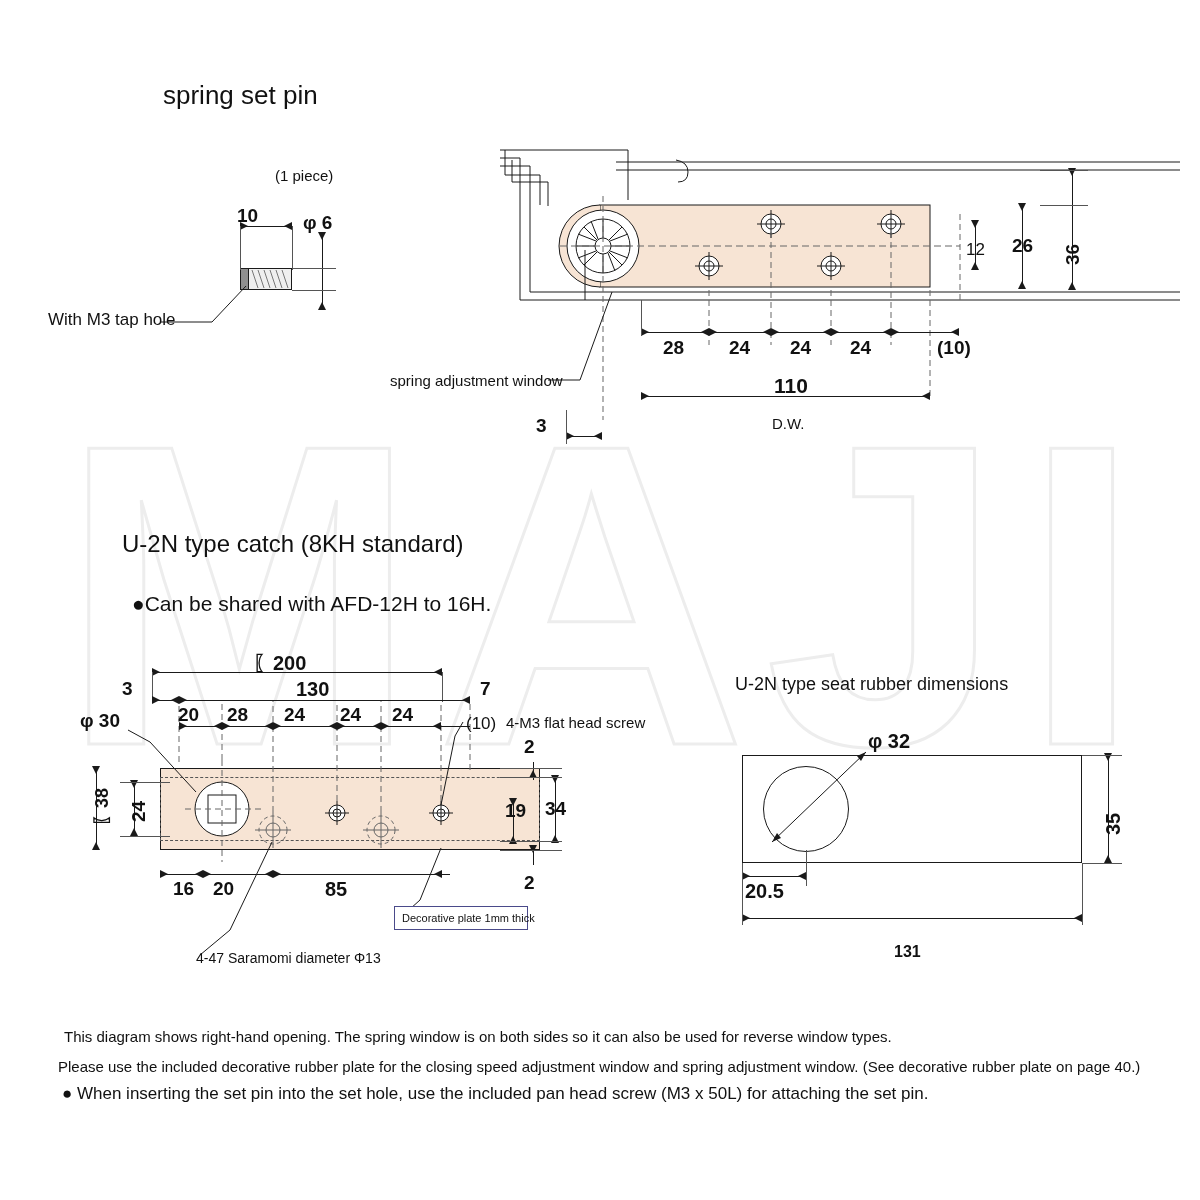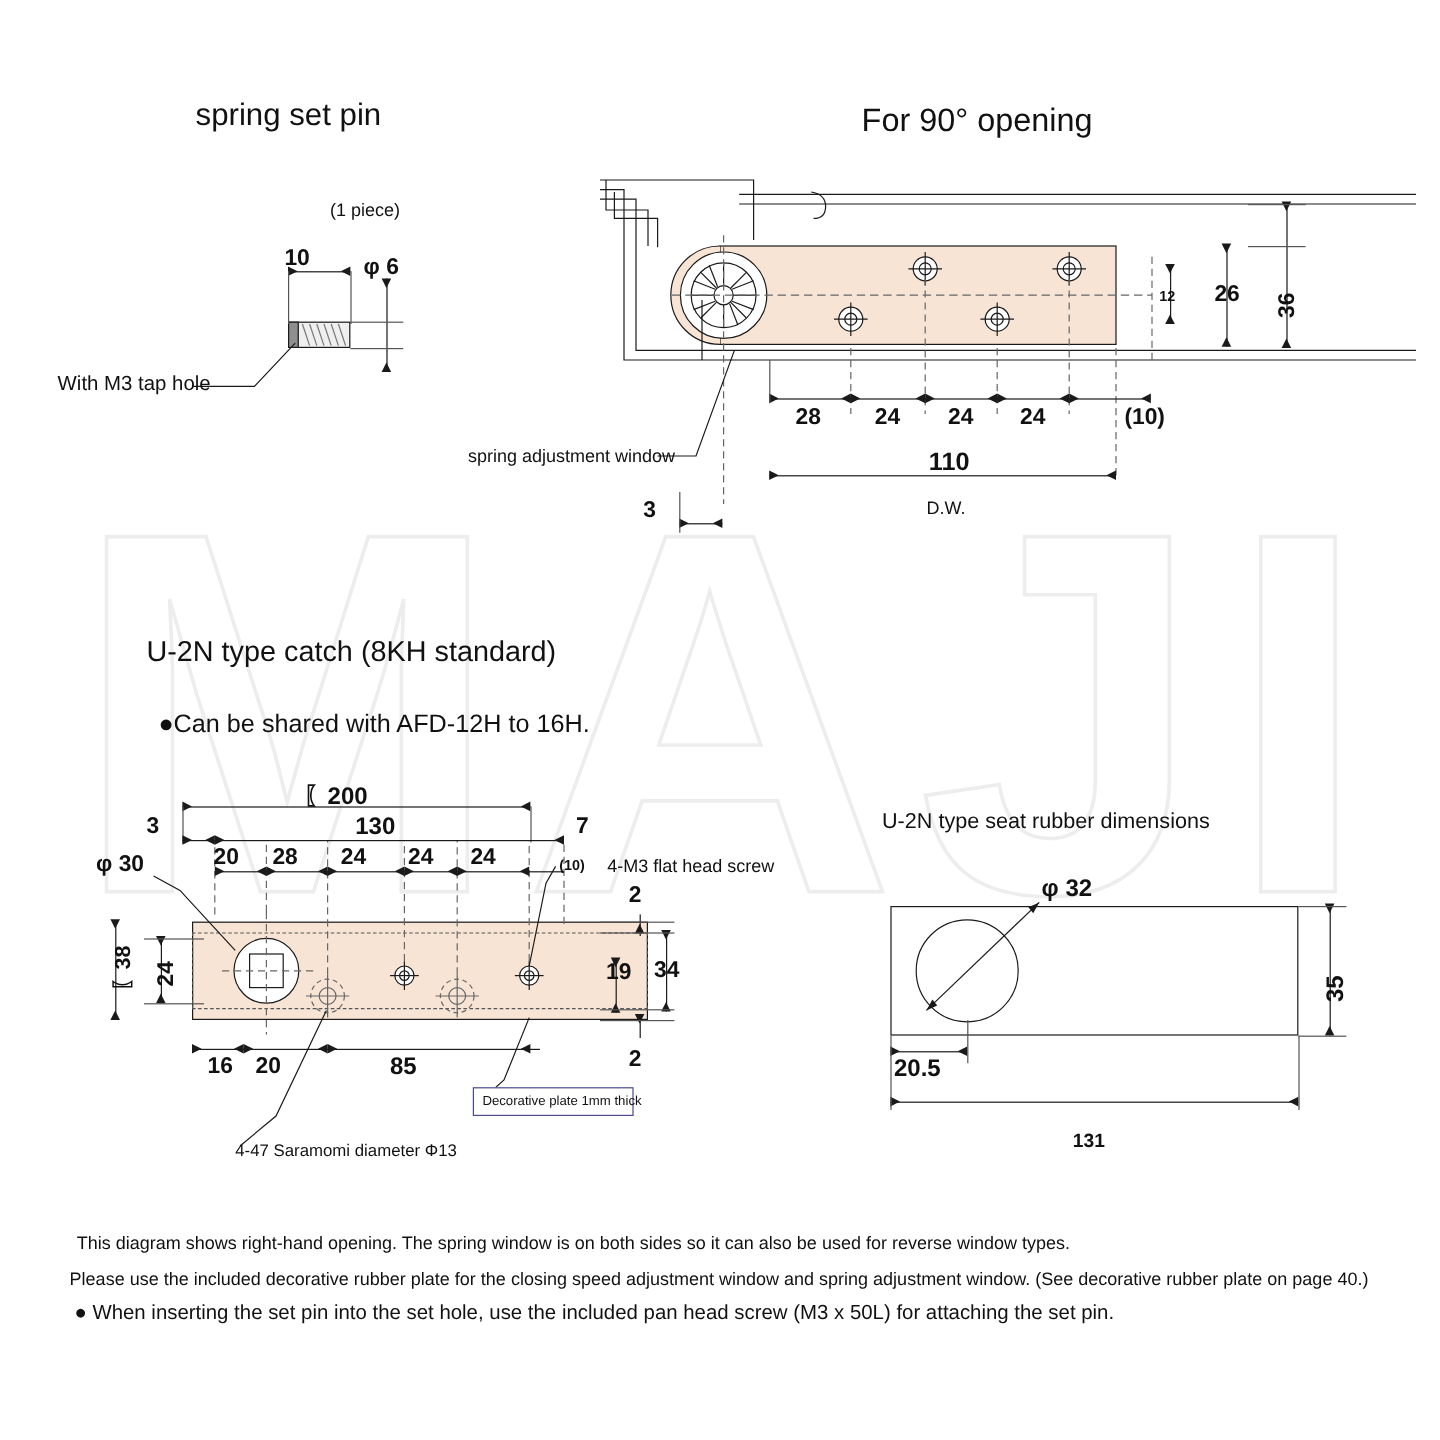--- a/index.html
+++ b/index.html
@@ -28,21 +28,21 @@
     white-space:nowrap;
     user-select:none;
     pointer-events:none;
   }
 
   
   .t { position:absolute; white-space:nowrap; }
   .h1 { font-size:26px; }
   .h2 { font-size:24px; }
   .dim { font-size:19px; font-weight:700; }
-  .dim-s { font-size:12px; font-weight:700; }
+  .dim-s { font-size:17px; font-weight:400; }
   .lbl { font-size:15px; }
   .lbl-s { font-size:11px; }
   .note { font-size:15px; }
   .note-b { font-size:17px; }
 
   
   .hl { position:absolute; height:0; border-top:1px solid #1a1a1a; }
   .vl { position:absolute; width:0; border-left:1px solid #1a1a1a; }
   .hl-t { position:absolute; height:0; border-top:1px solid #555; }
   .vl-t { position:absolute; width:0; border-left:1px solid #555; }
@@ -62,21 +62,20 @@
   svg.ov { position:absolute; left:0; top:0; width:1200px; height:1200px; pointer-events:none; }
 </style>
 </head>
 <body>
 
 <div class="page">
 
   <div class="watermark">MAJI</div>
 
   <div class="t h1" style="left:163px; top:80px;">spring set pin</div>
-  <div class="t h1" style="left:718px; top:85px; font-size:27px;">For 90° opening</div>
   <div class="t h2" style="left:122px; top:530px;">U-2N type catch (8KH standard)</div>
   <div class="t h2" style="left:132px; top:592px; font-size:21px;">●Can be shared with AFD-12H to 16H.</div>
   <div class="t lbl" style="left:735px; top:674px; font-size:18px;">U-2N type seat rubber dimensions</div>
 
   <div class="t lbl" style="left:275px; top:167px;">(1 piece)</div>
 
   <div class="box" style="left:240px; top:268px; width:52px; height:22px; background:#efefef;"></div>
   <div class="box" style="left:240px; top:268px; width:9px; height:22px; background:#8f8f8f;"></div>
 
   <svg class="ov">

